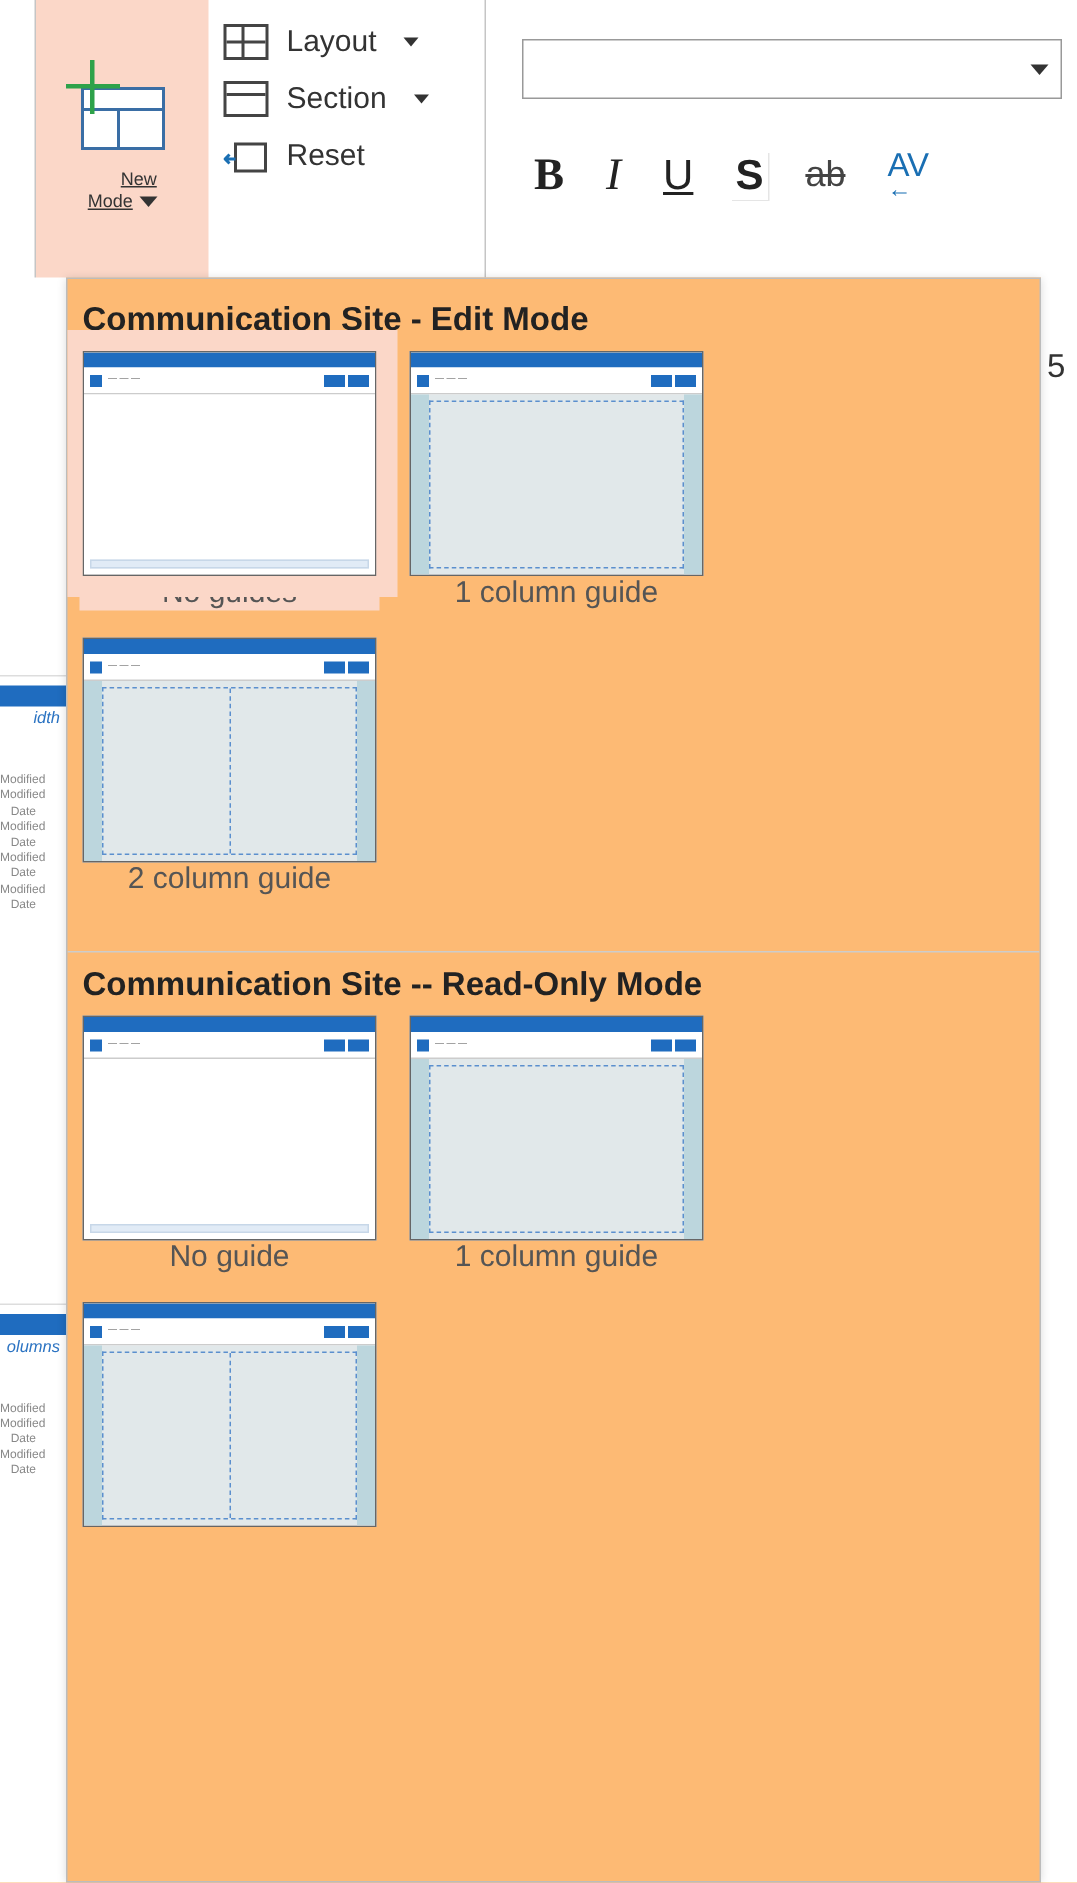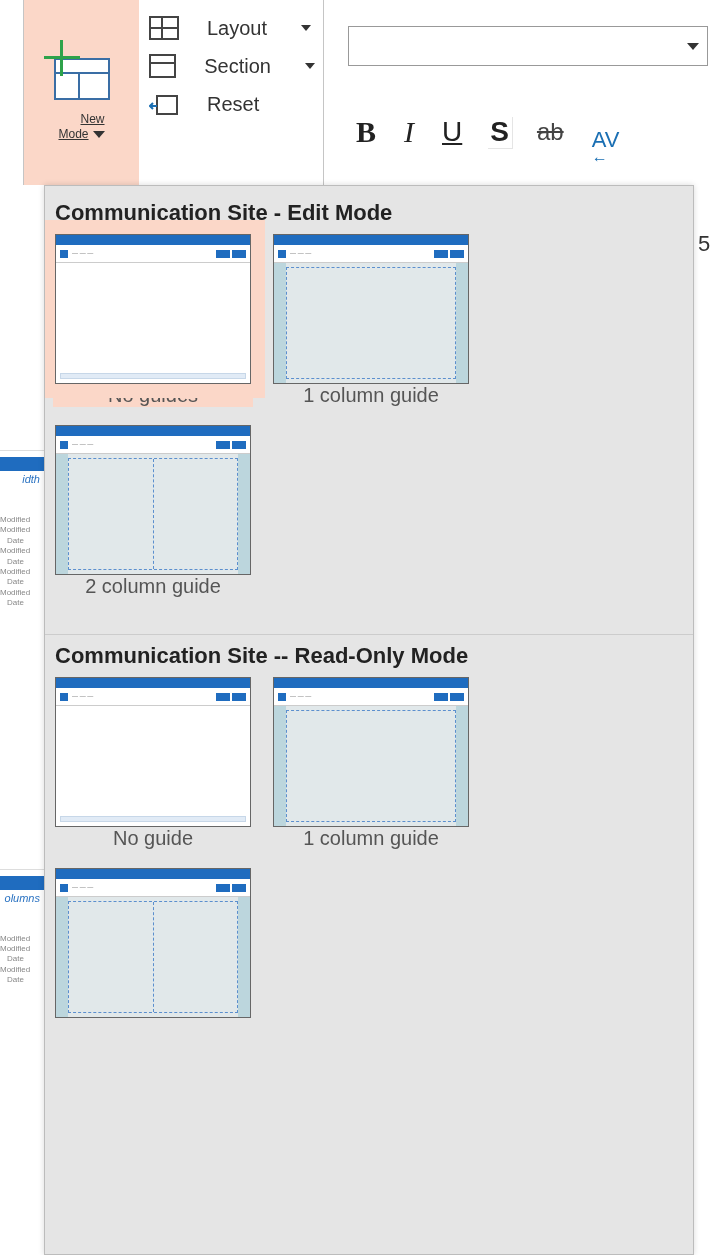--- a/index.html
+++ b/index.html
@@ -86,21 +86,21 @@
 
   .midgroup {
     width: 185px;
     padding: 16px 8px 8px 10px;
     display:flex; flex-direction:column;
     gap: 14px;
     border-right: 1px solid #c5c5c5;
   }
   .midbtn {
     display:flex; align-items:center;
-    gap: 28px;
+    gap: 12px;
     font-size: 20px;
     color:#333;
     cursor:pointer;
   }
   .midbtn .icon {
     width: 30px; height: 24px;
     border: 2px solid #444;
     position:relative;
     background:#fff;
   }
@@ -154,21 +154,21 @@
     margin-left: 8px;
     align-items:center;
     font-size: 26px;
   }
   .fontbtns .b { font-weight:700; font-family: "Times New Roman", serif; font-size:30px; }
   .fontbtns .i { font-style:italic; font-family: "Times New Roman", serif; font-size:30px; }
   .fontbtns .u { text-decoration: underline; font-size:28px; }
   .fontbtns .s { font-weight:600; position:relative; font-size:28px;}
   .fontbtns .s::after { content:""; position:absolute; left:-3px; right:-3px; top:0; bottom:0; border:1px solid transparent; box-shadow: 1px 1px 0 rgba(0,0,0,0.1);}
   .fontbtns .strike { text-decoration: line-through; font-size:24px; color:#444; }
-  .fontbtns .av { color:#1a6fb3; font-size:22px; display:flex; flex-direction:column; align-items:flex-start; line-height:0.9;margin-top:30px;}
+  .fontbtns .av { color:#1a6fb3; font-size:22px; display:flex; flex-direction:column; align-items:flex-start; line-height:0.9;}
   .fontbtns .av .arrow-left { color:#1a6fb3; font-size:16px; }
   .rightextra {
     position:absolute;
     top: 231px;
     left: 698px;
     font-size: 22px;
     color:#333;
   }
 
   
@@ -203,21 +203,21 @@
     line-height:1.3;
   }
 
   
   .gallery {
     position: absolute;
     left: 44px;
     top: 185px;
     width: 650px;
     bottom: 0;
-    background: #e5e5e5;
+    background: #fdba74;
     border: 1px solid #bcbcbc;
     box-shadow: 0 0 6px rgba(0,0,0,0.15);
     padding: 8px 8px 0 8px;
     overflow: hidden;
   }
   .gallery h2 {
     font-size: 22px;
     font-weight: 600;
     margin: 6px 0 8px 2px;
   }

